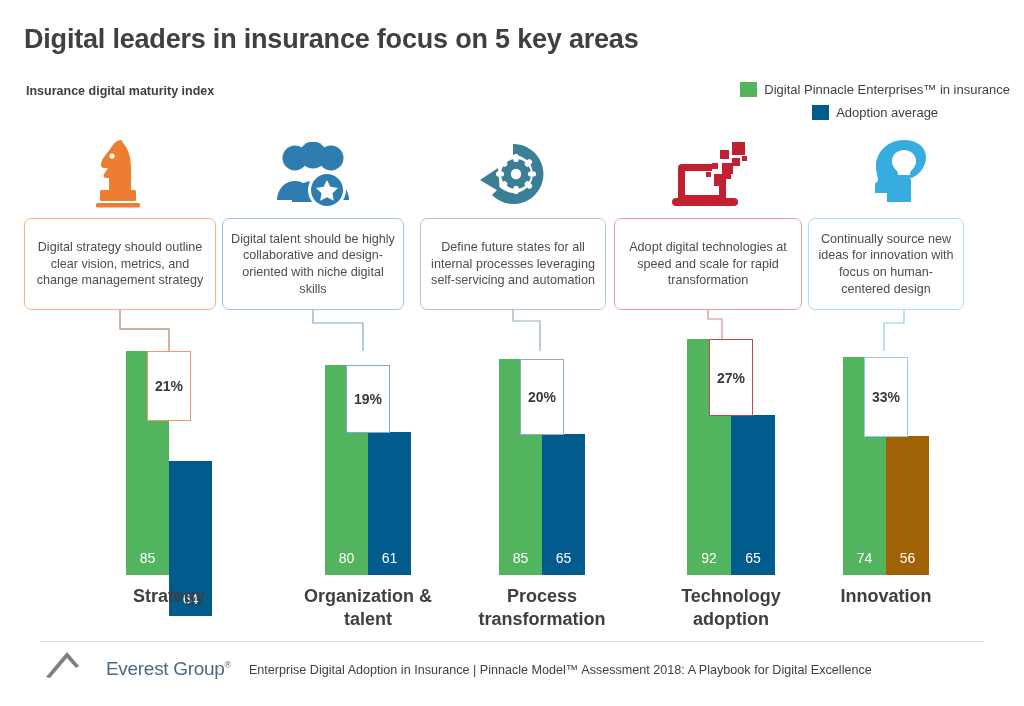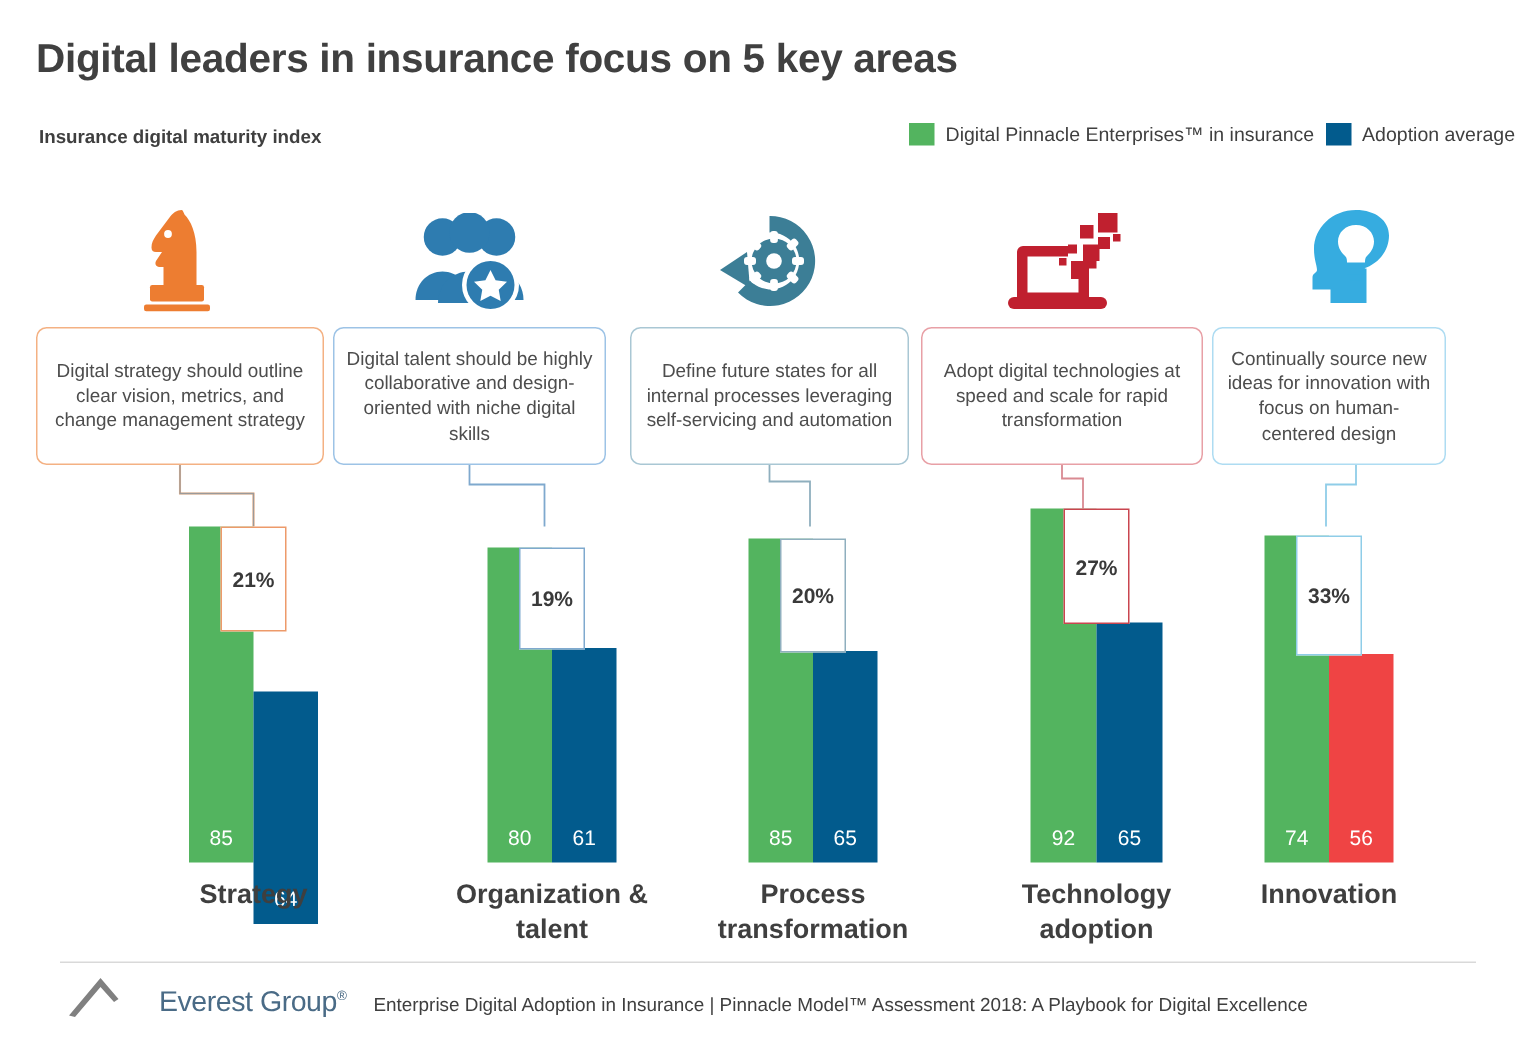--- a/index.html
+++ b/index.html
@@ -18,21 +18,21 @@
     letter-spacing: -0.2px; white-space: nowrap;
   }
   .subtitle {
     position: absolute; left: 26px; top: 84px;
     font-size: 12.5px; font-weight: bold; color: #3f3f3f;
     white-space: nowrap;
   }
   .legend {
     position: absolute; right: 14px; top: 82px;
     display: flex; align-items: center; gap: 8px;
-    font-size: 13px; color: #3f3f3f; white-space: nowrap;
+    font-size: 13px; color: #3f3f3f; white-space: nowrap; flex-direction: column;
   }
   .legend-item { display: flex; align-items: center; gap: 7px; }
   .legend-swatch { width: 17px; height: 15px; display: inline-block; }
 
   
   .pillars { position: absolute; left: 0; top: 0; width: 1024px; height: 706px; }
   .pillar { position: absolute; top: 130px; }
   .icon-wrap {
     height: 78px; display: flex; align-items: flex-end; justify-content: center;
   }
@@ -275,21 +275,21 @@
       <div class="pct-box" style="left:709px; top:339px; width:44px; height:77px; border:1px solid #C9454F;">
         <span class="pct-label">27%</span>
       </div>
       <div class="cat-label" style="left:656px; top:585px; width:150px;">Technology adoption</div>
     </div>
 
     <div>
       <div class="bar" style="left:843px; top:357px; width:43px; height:218px; background:#53B45F;">
         <span class="bar-value">74</span>
       </div>
-      <div class="bar" style="left:886px; top:436px; width:43px; height:139px; background:#ef4444;">
+      <div class="bar" style="left:886px; top:436px; width:43px; height:139px; background:#a16207;">
         <span class="bar-value">56</span>
       </div>
       <div class="pct-box" style="left:864px; top:357px; width:44px; height:80px; border:1px solid #8FCDE8;">
         <span class="pct-label">33%</span>
       </div>
       <div class="cat-label" style="left:816px; top:585px; width:140px;">Innovation</div>
     </div>
   </div>
 
   <div class="footer-rule"></div>

